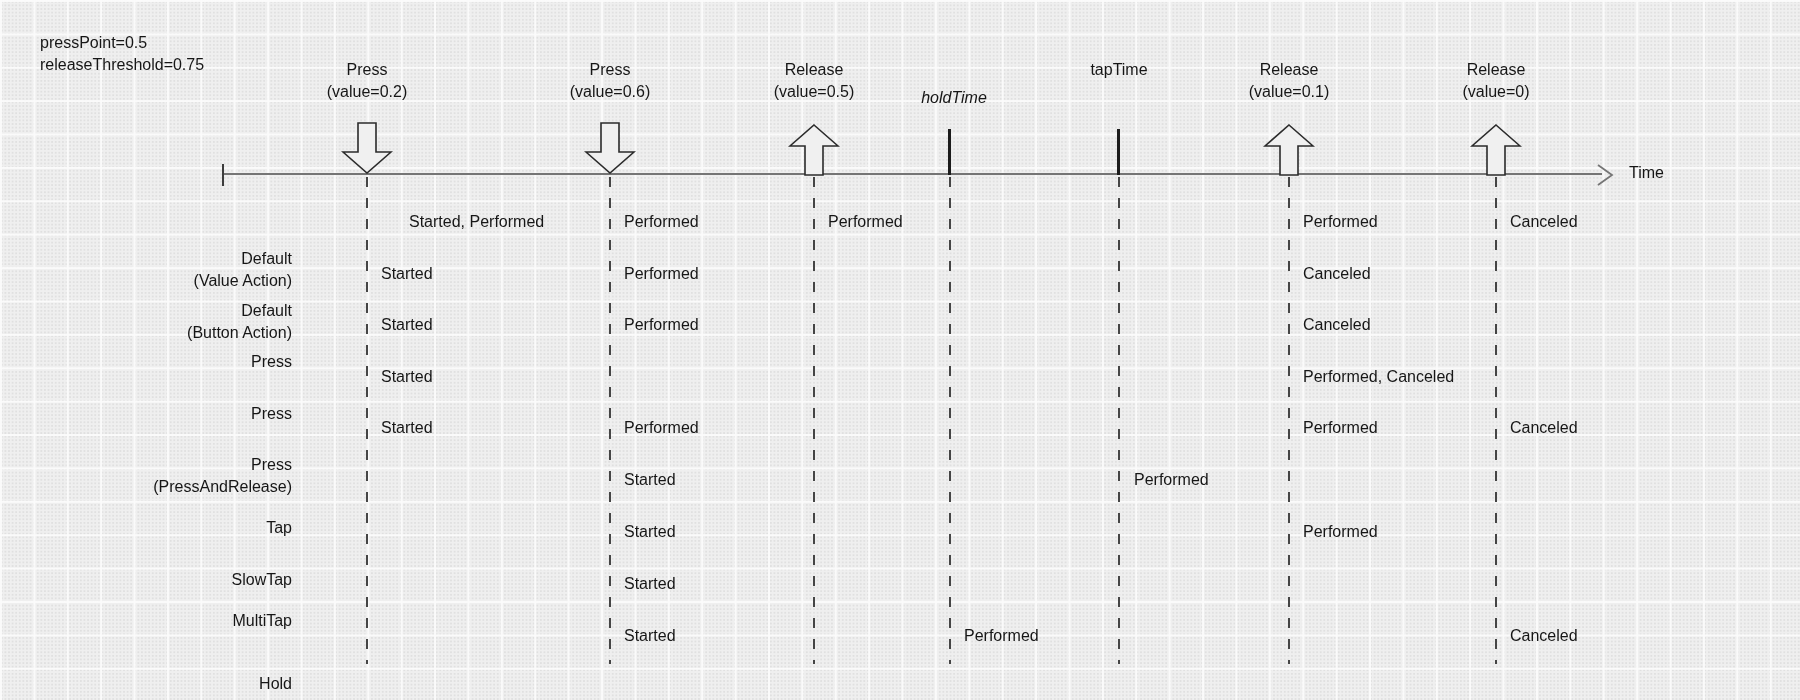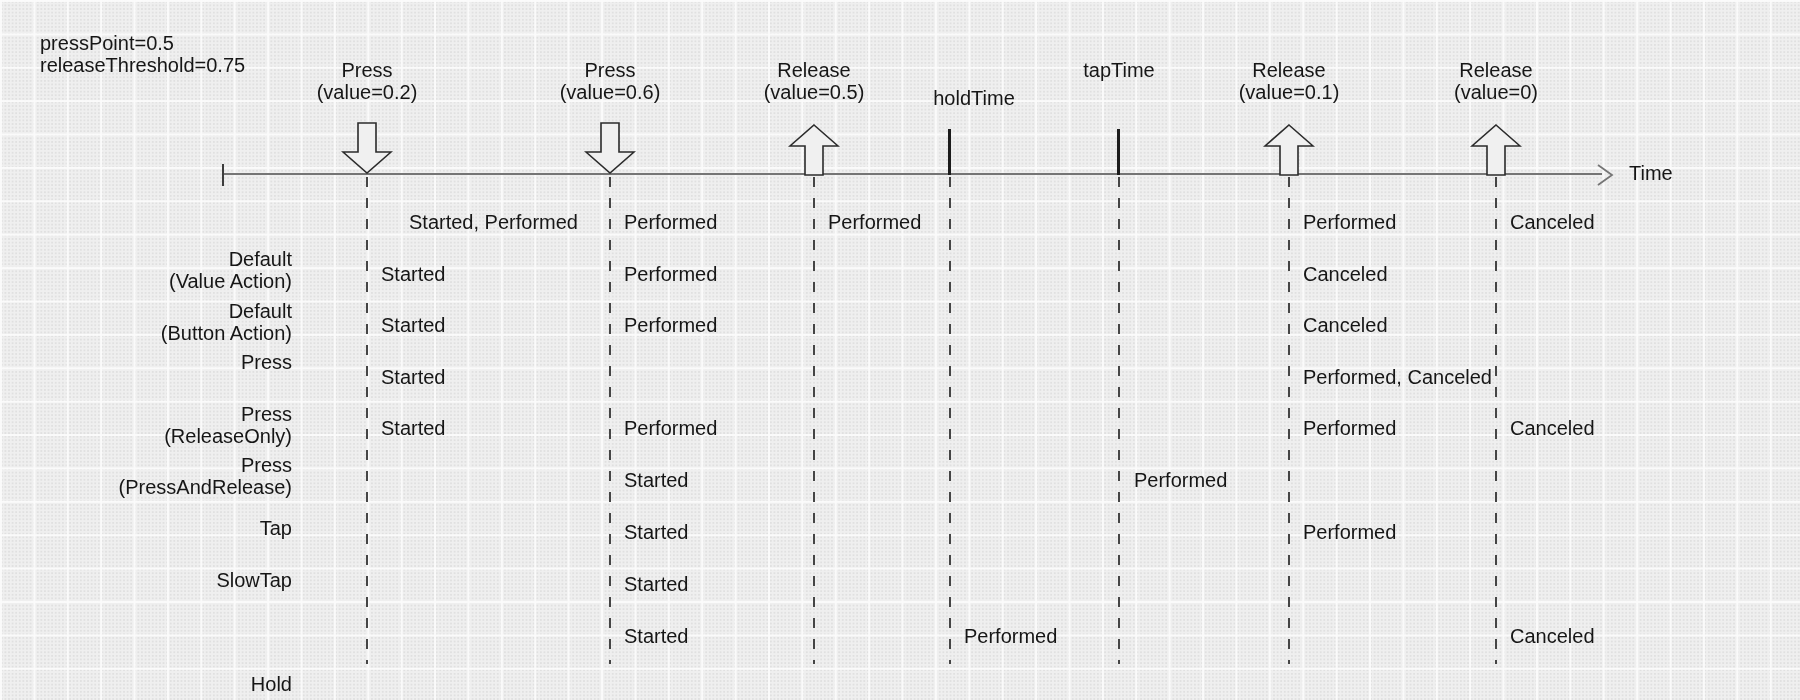--- a/index.html
+++ b/index.html
@@ -1,21 +1,21 @@
 <!DOCTYPE html>
 <html><head>
 <meta charset="utf-8">
 <style>
   html,body{margin:0;padding:0;background:#e8e8e8;}
   .canvas{
     position:relative;
     width:1800px;height:700px;
     overflow:hidden;
     font-family:"Liberation Sans","DejaVu Sans",sans-serif;
-    font-size:20px;
+    font-size:16px;
     color:#161616;
     background-color:#efefef;
     background-image:
       linear-gradient(to right, rgba(251,251,251,0.95) 0 2px, rgba(251,251,251,0) 2px),
       linear-gradient(to bottom, rgba(251,251,251,0.95) 0 2px, rgba(251,251,251,0) 2px),
       radial-gradient(circle, #e0e0e0 0.9px, rgba(224,224,224,0) 1.2px);
     background-size:33.4px 33.4px, 33.4px 33.4px, 3.6px 3.6px;
   }
   .abs{position:absolute;}
   .params{line-height:22px;white-space:nowrap;}
@@ -83,21 +83,21 @@
     </div>
     <div class="abs marker" style="left:788px;top:124px;">
       <svg width="52" height="52" viewBox="0 0 52 52">
           <polygon points="26,1 50,22 35,22 35,51 17,51 17,22 2,22" fill="#f0f0f0" stroke="#2b2b2b" stroke-width="1.6"></polygon>
         </svg>
     </div>
     <div class="abs dash" style="left:813px;"></div>
   </div>
 
   <div>
-    <div class="abs evlabel" style="left:864px;top:87px;">
+    <div class="abs evlabel" style="left:844px;top:87px;font-style:italic;">
       <div>holdTime</div>
     </div>
     <div class="abs timetick" style="left:948px;"></div>
     <div class="abs dash" style="left:949px;"></div>
   </div>
 
   <div>
     <div class="abs evlabel" style="left:1009px;top:59px;">
       <div>tapTime</div>
     </div>
@@ -137,33 +137,33 @@
   </div>
   <div class="abs rowlabel" style="top:252px;">
     <div>Default</div>
       <div>(Button Action)</div>
   </div>
   <div class="abs rowlabel" style="top:303px;">
     <div>Press</div>
   </div>
   <div class="abs rowlabel" style="top:355px;">
     <div>Press</div>
-      <div>(ReleaseOnly)</div>
   </div>
   <div class="abs rowlabel" style="top:406px;">
     <div>Press</div>
       <div>(PressAndRelease)</div>
   </div>
   <div class="abs rowlabel" style="top:521px;">
     <div>SlowTap</div>
   </div>
   <div class="abs rowlabel" style="top:469px;">
     <div>Tap</div>
   </div>
   <div class="abs rowlabel" style="top:562px;">
+    <div>MultiTap</div>
   </div>
   <div class="abs rowlabel" style="top:625px;">
     <div>Hold</div>
   </div>
 
   <div class="abs cell" style="left:381px;top:211px;margin-left:28px;">Started, Performed</div>
   <div class="abs cell" style="left:624px;top:211px;">Performed</div>
   <div class="abs cell" style="left:828px;top:211px;">Performed</div>
   <div class="abs cell" style="left:1303px;top:211px;">Performed</div>
   <div class="abs cell" style="left:1510px;top:211px;">Canceled</div>

